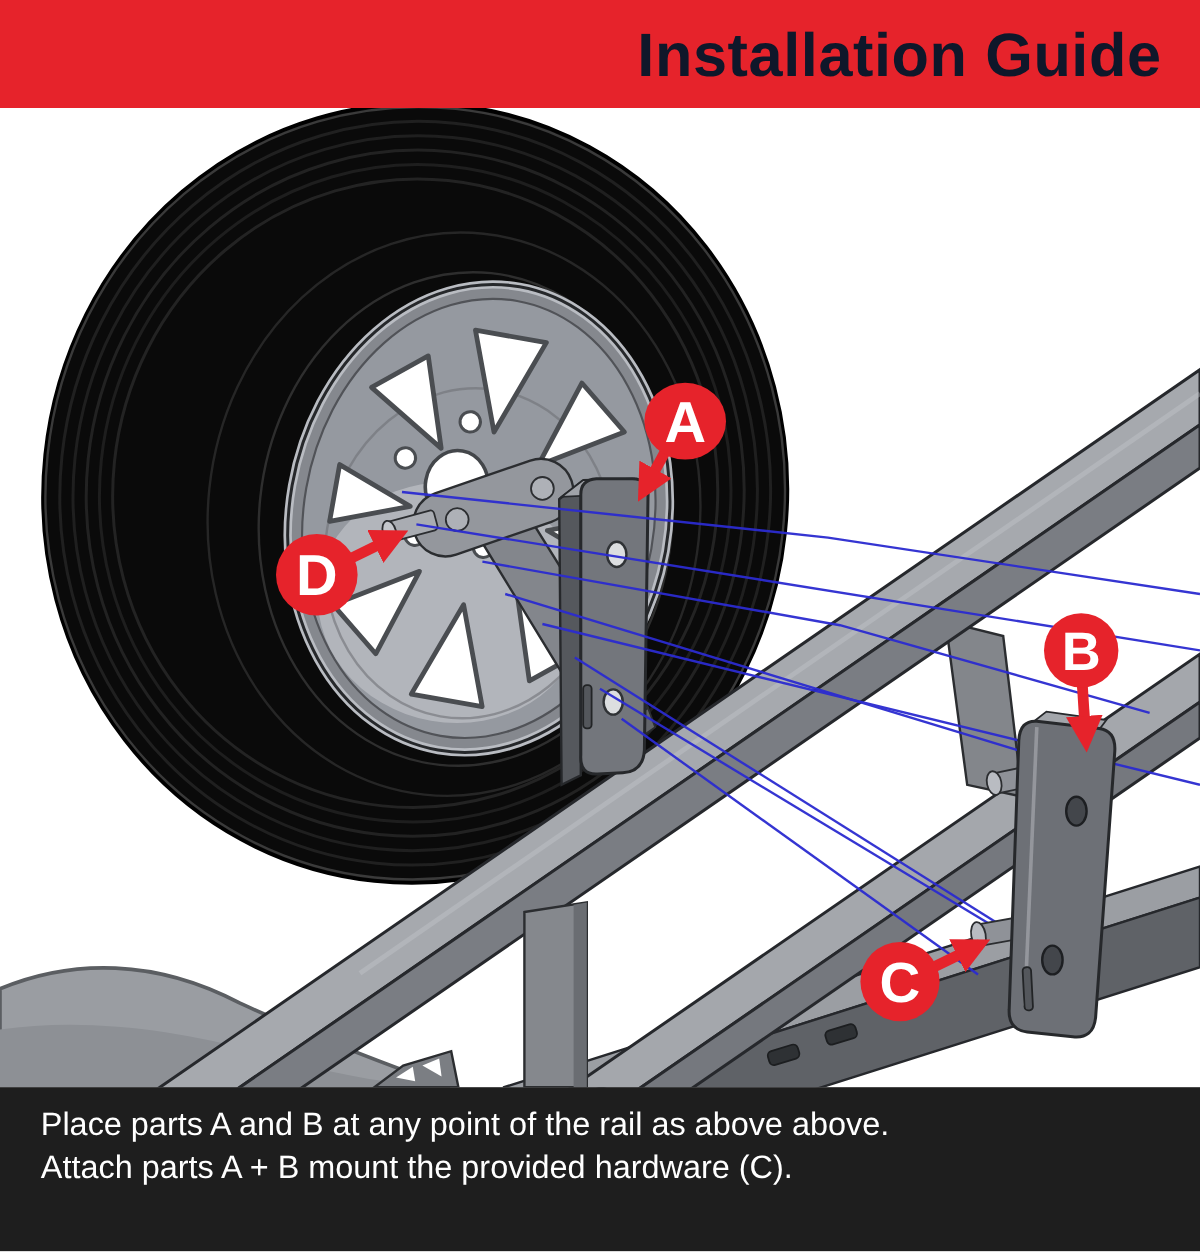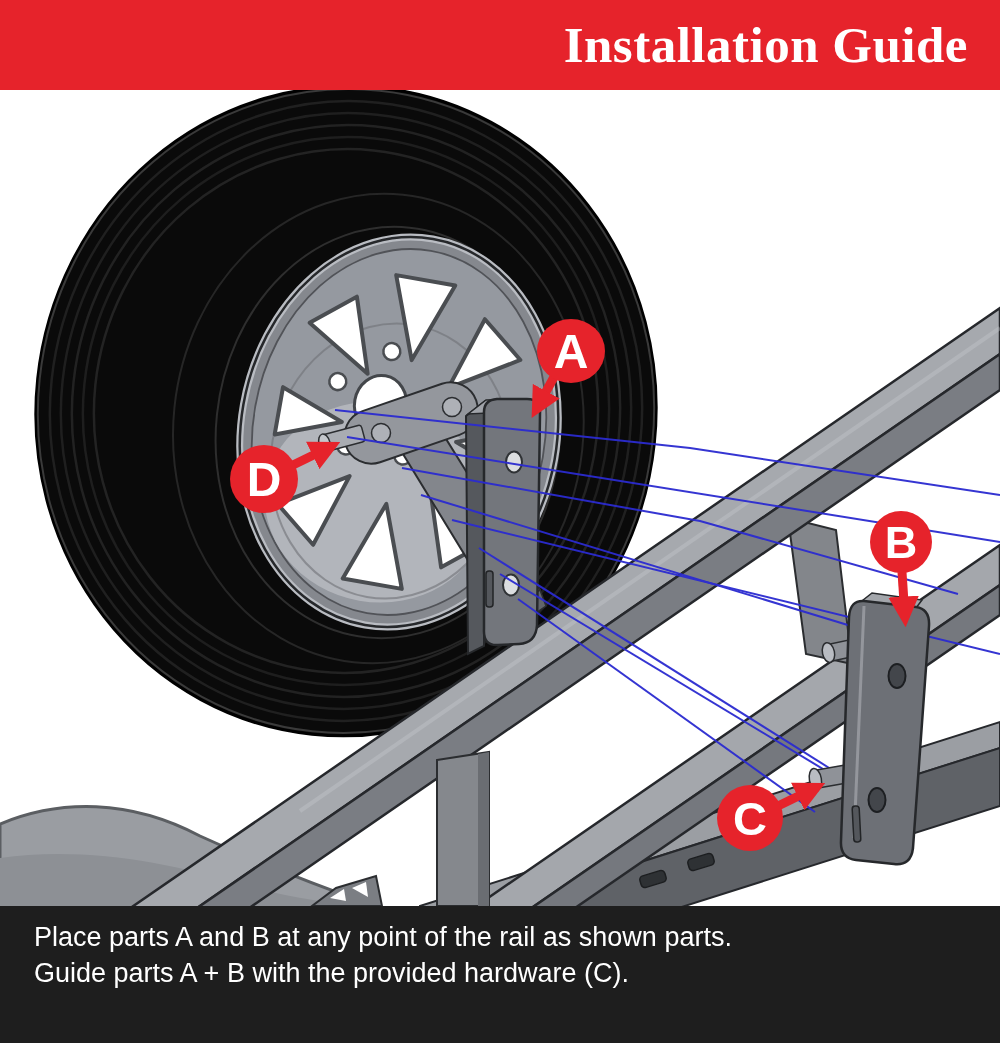--- a/index.html
+++ b/index.html
@@ -1,21 +1,21 @@
 <!DOCTYPE html>
 <html><head>
 <meta charset="utf-8">
 <style>
   html,body{margin:0;padding:0;background:#ffffff;}
   .stage{position:relative;width:1000px;height:1043px;overflow:hidden;background:#ffffff;
          font-family:"Liberation Sans", sans-serif;}
   .stage svg{position:absolute;left:0;top:0;}
   .banner{position:absolute;left:0;top:0;width:100%;height:90px;background:#E6232B;
           display:flex;align-items:center;justify-content:flex-end;box-sizing:border-box;padding-right:32px;}
-  .banner h1{margin:0;color:#ffffff;font-size:51px;font-weight:bold;letter-spacing:0.5px;font-family:Liberation Serif, serif;}
+  .banner h1{margin:0;color:#0f172a;font-size:51px;font-weight:bold;letter-spacing:0.5px;}
   .instructions{position:absolute;left:0;top:906px;width:100%;height:137px;background:#1E1E1E;
                 box-sizing:border-box;padding:14px 20px 0 34px;}
   .instructions p{margin:0;color:#ffffff;font-size:27px;line-height:35.5px;font-weight:400;}
   text.callout-letter{fill:#ffffff;font-weight:bold;font-family:"Liberation Sans",sans-serif;
                       text-anchor:middle;}
 </style>
 </head>
 <body>
 
 <div class="stage">
@@ -176,17 +176,17 @@
       <text class="callout-letter" x="264" y="496" font-size="48">D</text>
     </g>
   </g>
 </svg>
 
   <header class="banner">
     <h1>Installation Guide</h1>
   </header>
 
   <footer class="instructions">
-    <p>Place parts A and B at any point of the rail as shown parts.</p>
-    <p>Guide parts A + B with the provided hardware (C).</p>
+    <p>Place parts A and B at any point of the rail as above above.</p>
+    <p>Attach parts A + B mount the provided hardware (C).</p>
   </footer>
 
 </div>
 
 </body></html>

